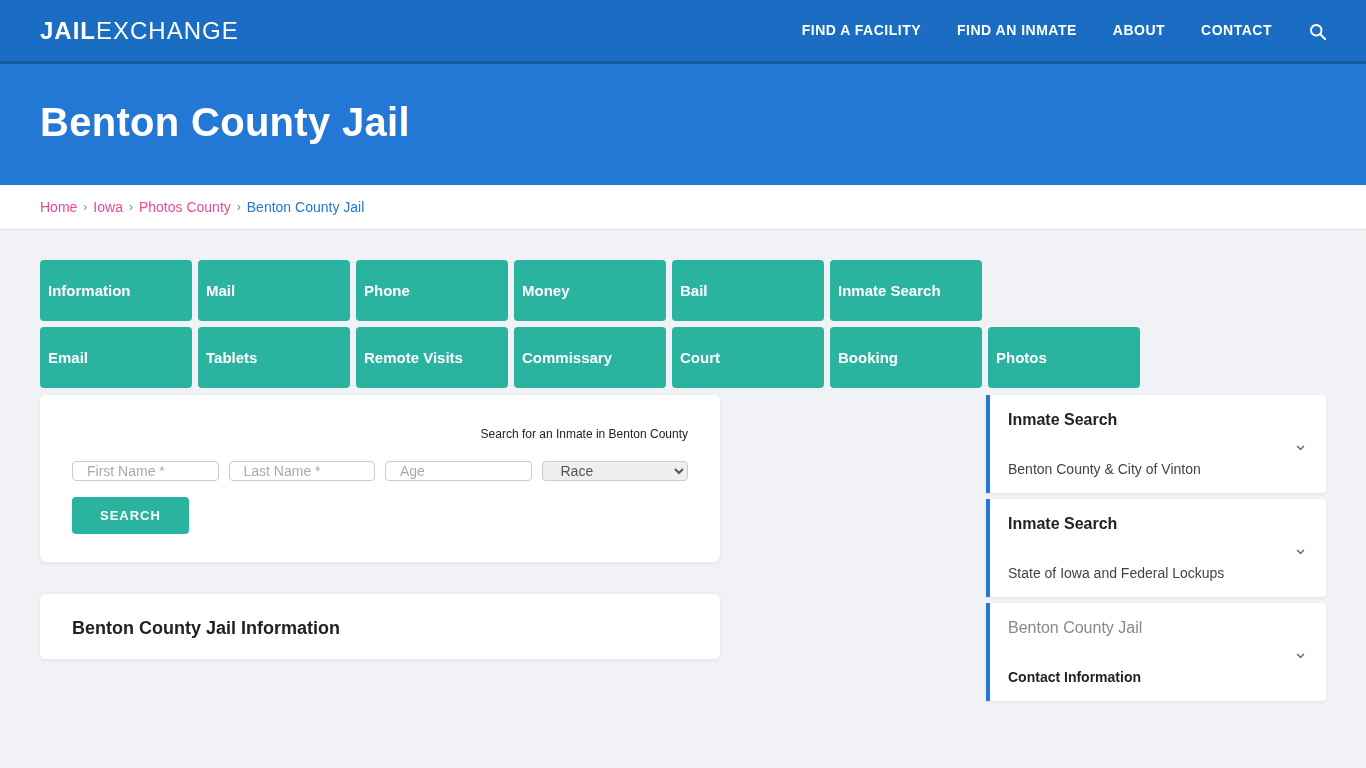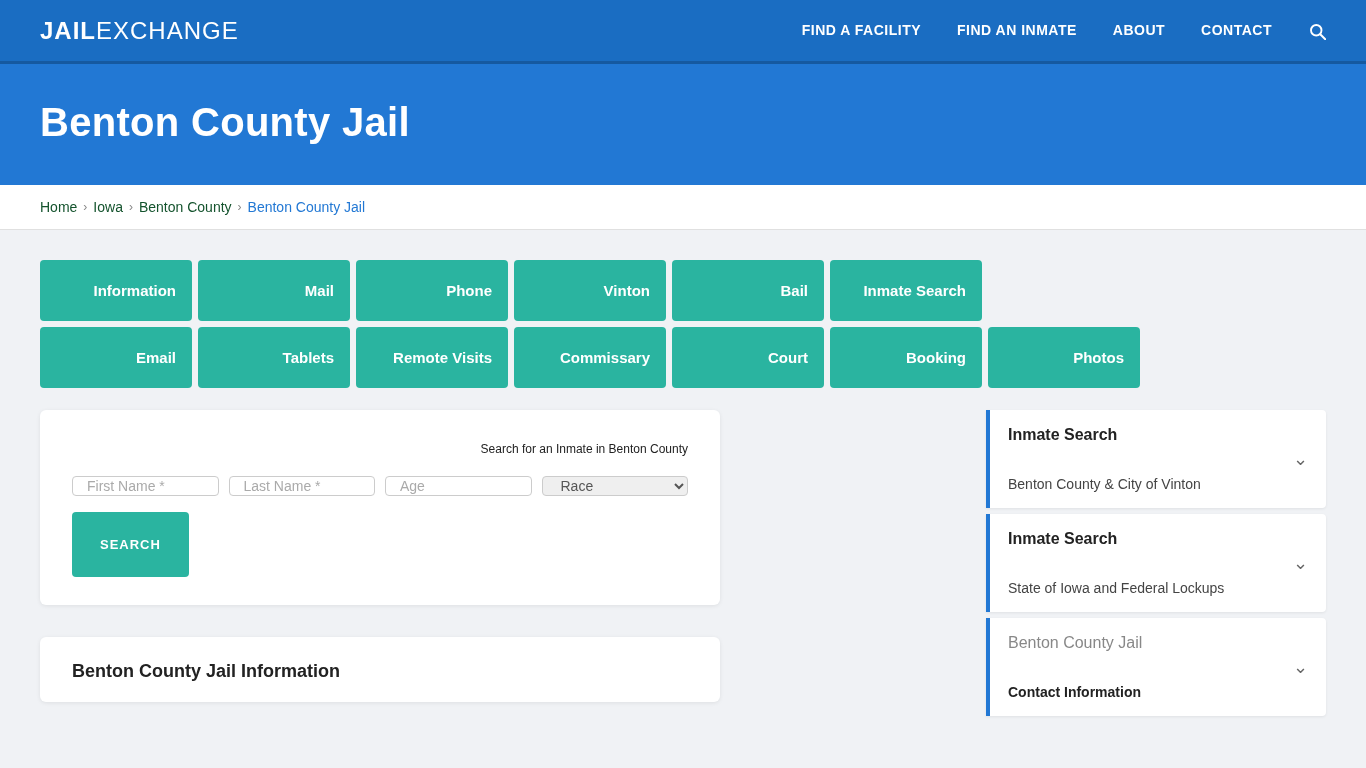--- a/index.html
+++ b/index.html
@@ -64,21 +64,21 @@
     .breadcrumb-bar {
       background: #fff;
       padding: 14px 40px;
       border-bottom: 1px solid #e0e0e0;
       display: flex;
       align-items: center;
       gap: 6px;
       font-size: 14px;
     }
     .breadcrumb-bar a {
-      color: #14532d;
+      color: #ec4899;
       text-decoration: none;
     }
     .breadcrumb-bar .sep { color: #888; font-size: 12px; }
     .breadcrumb-bar .current { color: #2278d4; }
 
     
     .main-wrapper {
       background: #f0f2f5;
       padding: 30px 40px;
       min-height: 600px;
@@ -90,33 +90,33 @@
       grid-template-columns: repeat(7, 1fr);
       gap: 6px;
       margin-bottom: 6px;
       max-width: 1100px;
     }
     .grid-btn {
       background: #2ab4a0;
       color: #fff;
       border: none;
       border-radius: 4px;
-      padding: 22px 16px;
+      padding: 22px 8px;
       font-size: 15px;
       font-weight: 600;
       cursor: pointer;
-      text-align: right;
+      text-align: left;
       transition: background 0.2s;
     }
 
     .grid-row2 {
       display: grid;
       grid-template-columns: repeat(7, 1fr);
       gap: 6px;
-      margin-bottom: 22px;
+      margin-bottom: 7px;
       max-width: 1100px;
     }
 
     .grid-row3 {
       display: flex;
       gap: 6px;
       margin-bottom: 30px;
       padding-left: calc((1100px / 7 * 2) + 12px);
       max-width: 1100px;
     }
@@ -162,21 +162,21 @@
       color: #555;
       flex: 1;
       min-width: 120px;
     }
     .search-form input::placeholder { color: #aaa; }
     .btn-search {
       background: #2ab4a0;
       color: #fff;
       border: none;
       border-radius: 4px;
-      padding: 25px 28px;
+      padding: 11px 28px;
       font-size: 13px;
       font-weight: 700;
       letter-spacing: 1px;
       cursor: pointer;
       text-transform: uppercase;
     }
 
     
     .info-card {
       background: #fff;
@@ -262,32 +262,32 @@
 
 <div class="hero">
   <h1>Benton County Jail</h1>
 </div>
 
 <div class="breadcrumb-bar">
   <a href="#">Home</a>
   <span class="sep">›</span>
   <a href="#">Iowa</a>
   <span class="sep">›</span>
-  <a href="#">Benton County</a>
+  <a href="#">Photos County</a>
   <span class="sep">›</span>
   <a href="#" class="current">Benton County Jail</a>
 </div>
 
 <div class="main-wrapper">
 
   <div class="grid-buttons">
     <button class="grid-btn">Information</button>
     <button class="grid-btn">Mail</button>
     <button class="grid-btn">Phone</button>
-    <button class="grid-btn">Vinton</button>
+    <button class="grid-btn">Money</button>
     <button class="grid-btn">Bail</button>
     <button class="grid-btn">Inmate Search</button>
   </div>
 
   <div class="grid-row2">
     <button class="grid-btn">Email</button>
     <button class="grid-btn">Tablets</button>
     <button class="grid-btn">Remote Visits</button>
     <button class="grid-btn">Commissary</button>
     <button class="grid-btn">Court</button>

